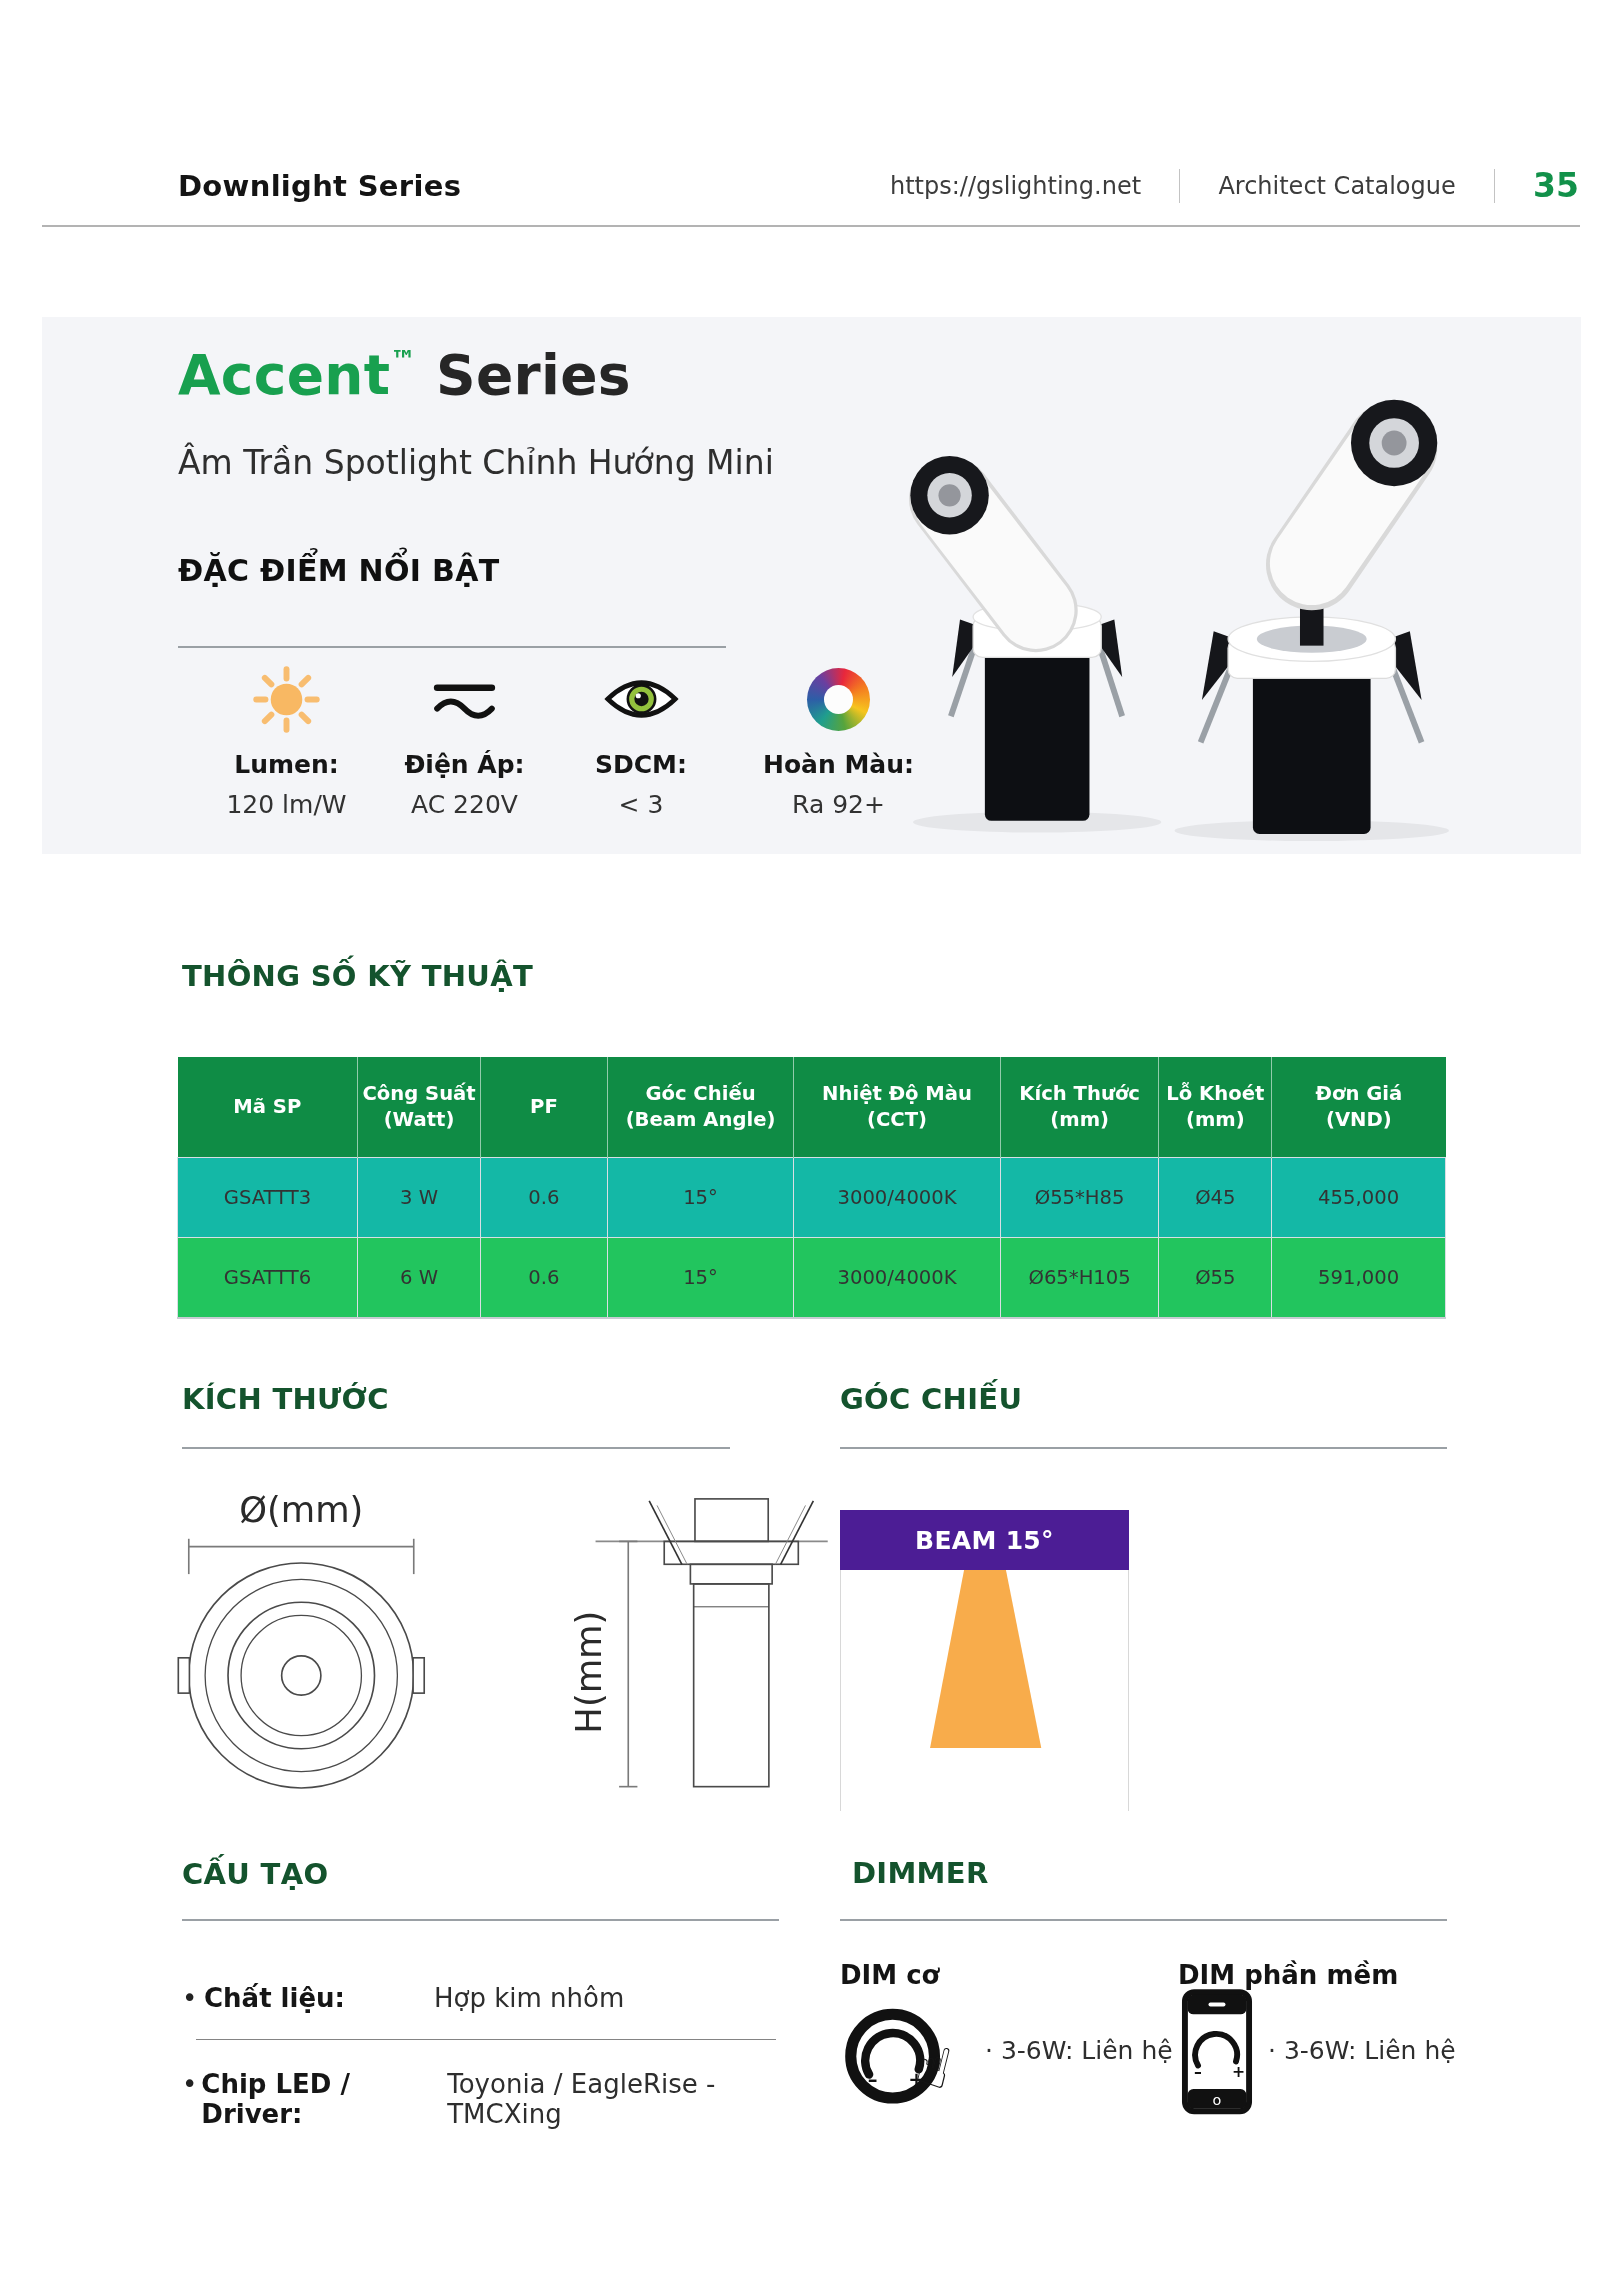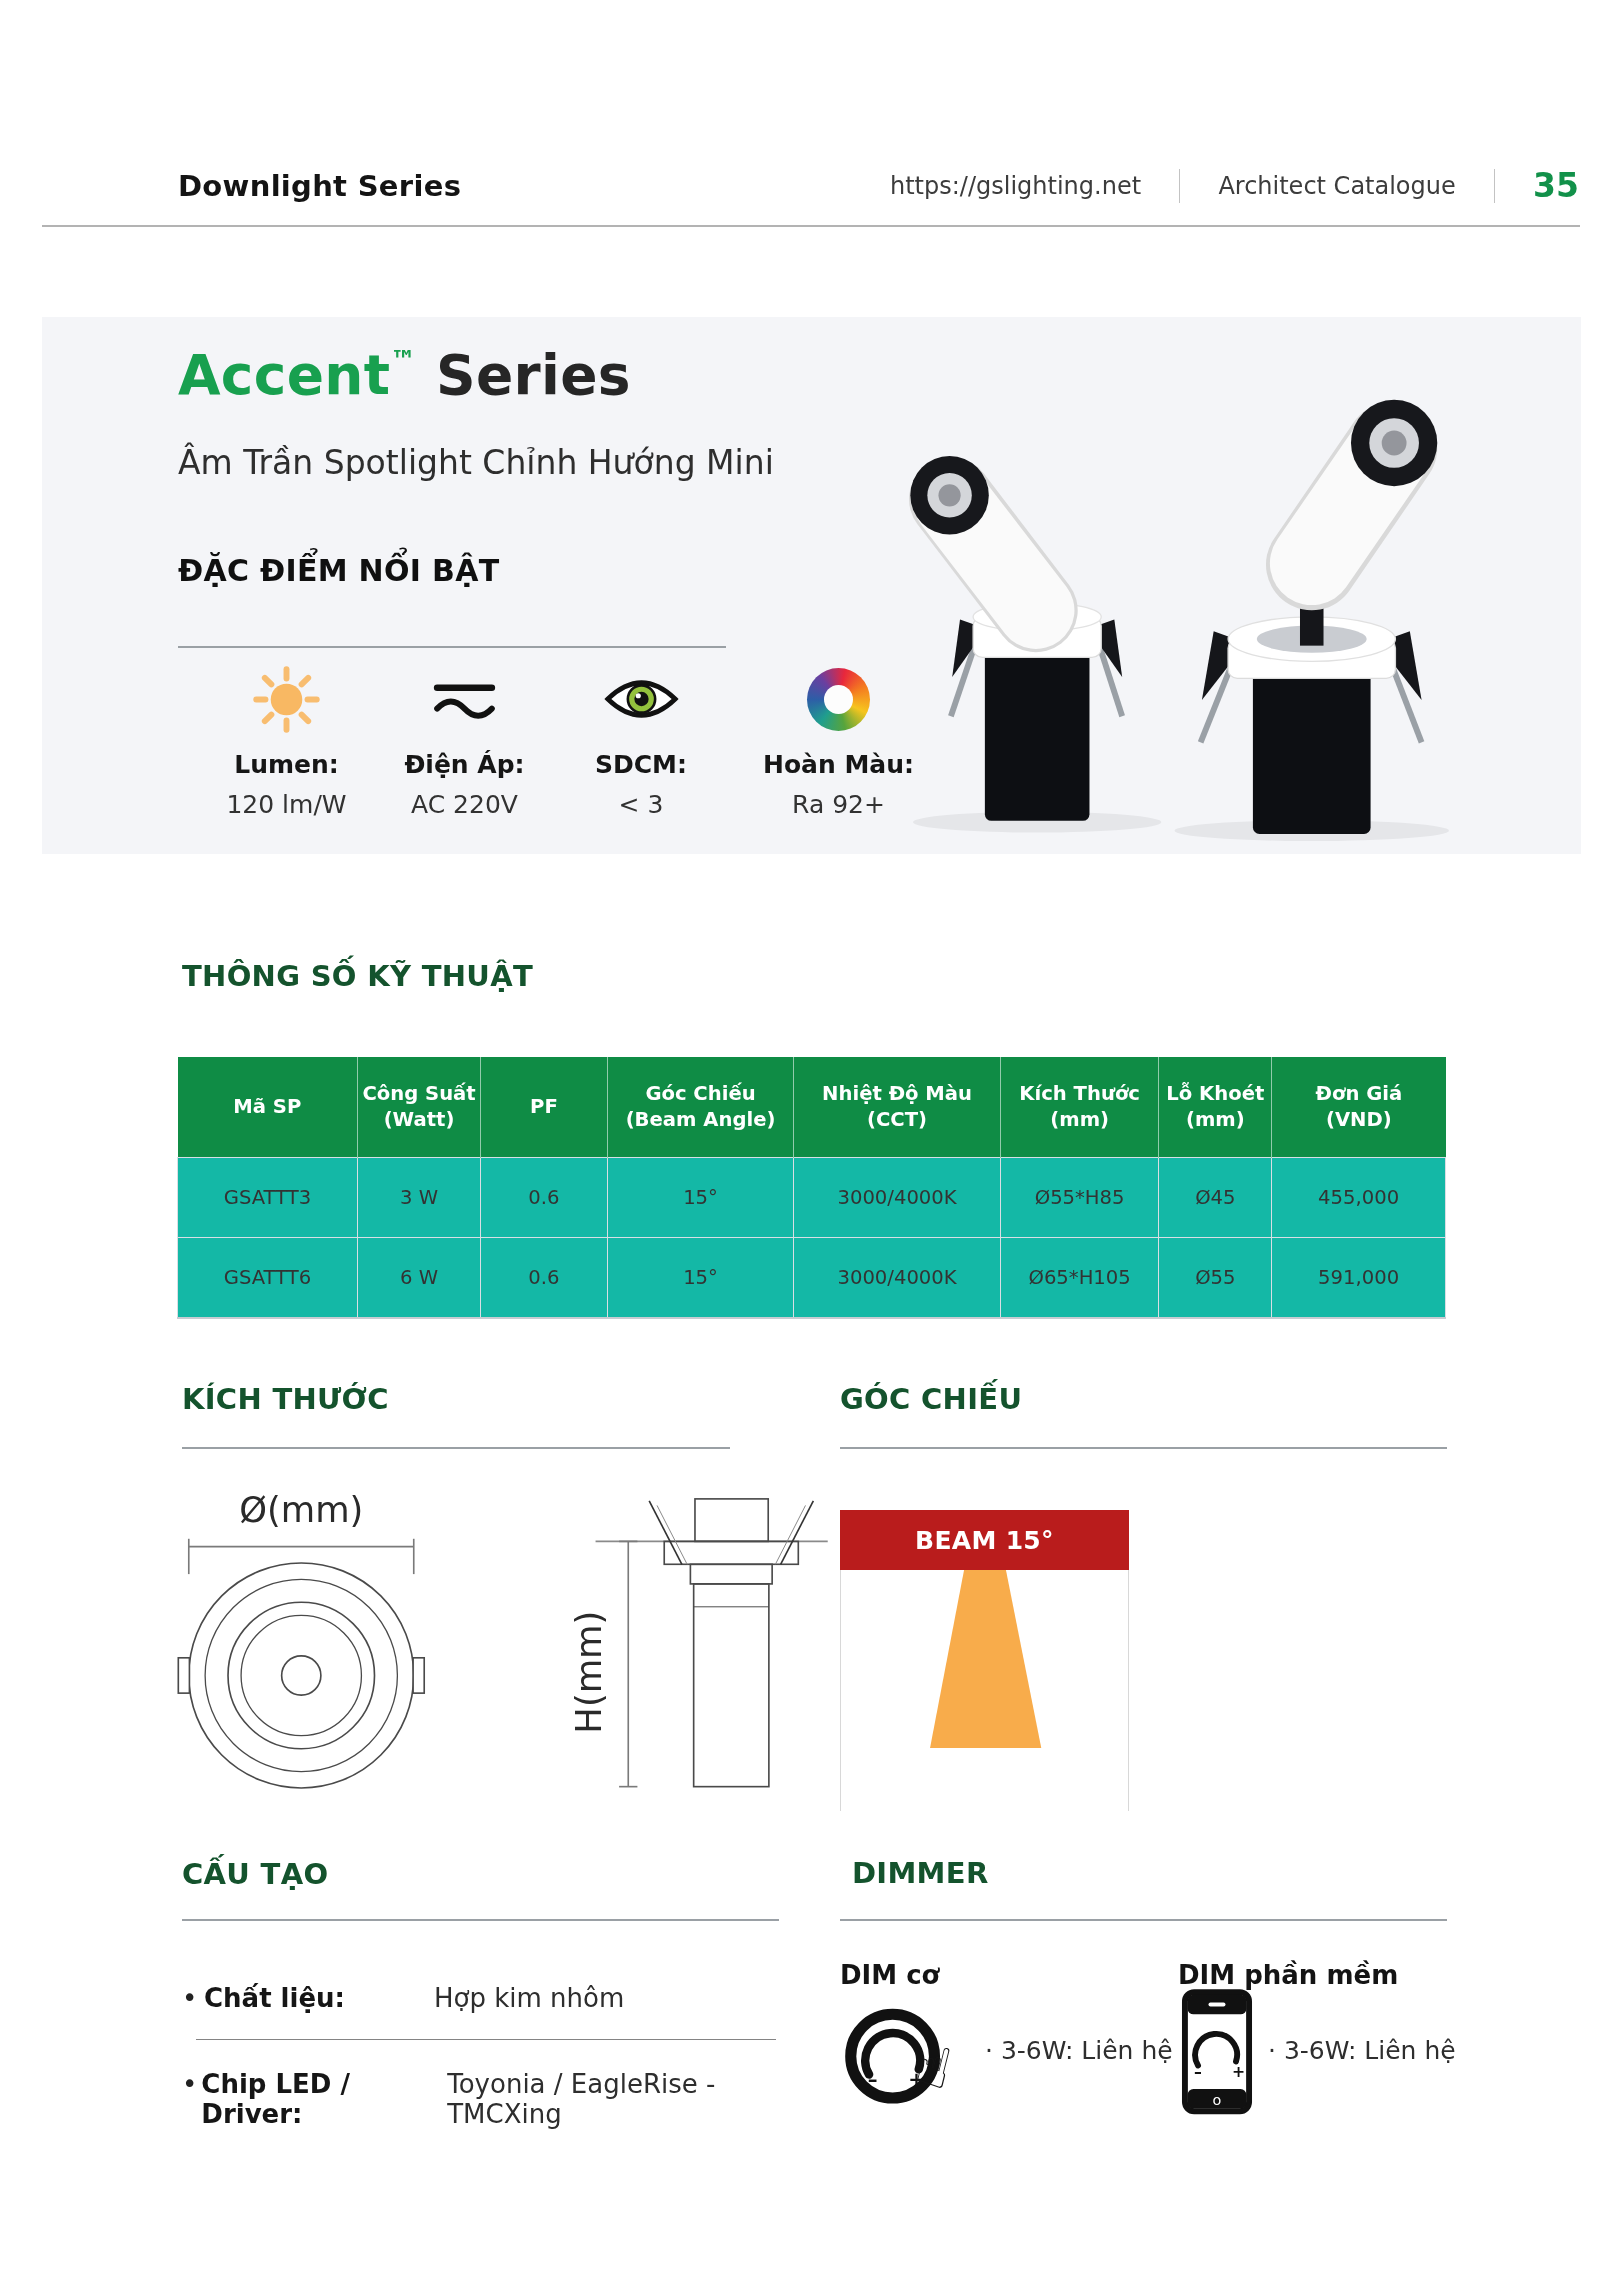--- a/index.html
+++ b/index.html
@@ -41,32 +41,32 @@
   
   .sec-head{font-size:29px;font-weight:bold;color:#14532d;letter-spacing:0.3px;}
   .spec-head{left:182px;top:959px;}
   table.specs{position:absolute;left:177px;top:1057px;width:1269px;border-collapse:collapse;table-layout:fixed;}
   table.specs th{background:#0f8c45;color:#fff;font-weight:bold;font-size:19.6px;height:98px;
     border-right:1.3px solid rgba(255,255,255,.55);vertical-align:middle;line-height:1.35;}
   table.specs th:last-child{border-right:none;}
   table.specs td{font-size:19.6px;color:#333;text-align:center;height:77px;
     border:1px solid #d9dee4;vertical-align:middle;}
   table.specs tr.alt td{background:#14b8a6;}
-  table.specs tr.plain td{background:#14b8a6;}
+  table.specs tr.plain td{background:#22c55e;}
   table.specs{border-bottom:2px solid #c7ccd2;}
 
   
   .dim-head{left:182px;top:1382px;}
   .beam-head{left:840px;top:1382px;}
   .dim-rule{left:182px;top:1447px;width:548px;height:2px;background:#9aa0a5;}
   .beam-rule{left:840px;top:1447px;width:607px;height:2px;background:#9aa0a5;}
 
   
   .beam-card{left:840px;top:1510px;width:289px;height:301px;display:flex;flex-direction:column;}
-  .beam-bar{background:#b91c1c;color:#fff;display:flex;align-items:center;justify-content:center;}
+  .beam-bar{background:#4c1d95;color:#fff;display:flex;align-items:center;justify-content:center;}
   .beam-bar.top{height:60px;font-size:25px;font-weight:bold;letter-spacing:0.3px;}
   .beam-mid{flex:1;background:#ffffff;border-left:0.7px solid #d8d8d8;border-right:0.7px solid #d8d8d8;position:relative;}
   .beam-bar.bottom{height:63px;font-size:31px;font-weight:bold;letter-spacing:0.7px;}
 
   
   .con-head{left:182px;top:1857px;}
   .con-rule{left:182px;top:1919px;width:597px;height:2px;background:#9aa0a5;}
   .con-list{left:182px;top:1983px;width:609px;}
   .con-row{display:flex;align-items:baseline;}
   .con-bullet{font-size:26px;color:#222;width:22px;}

